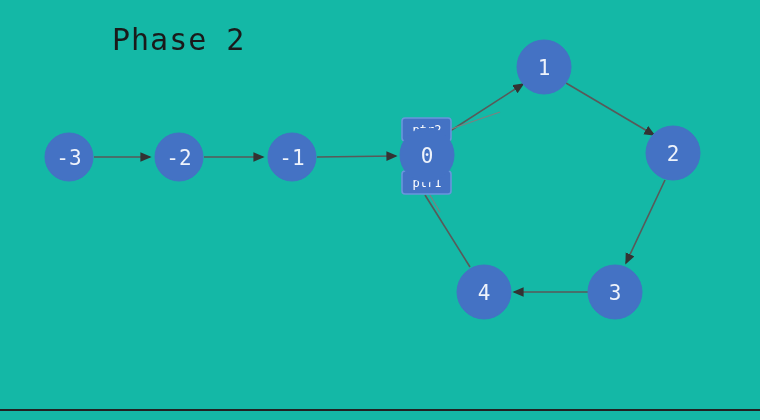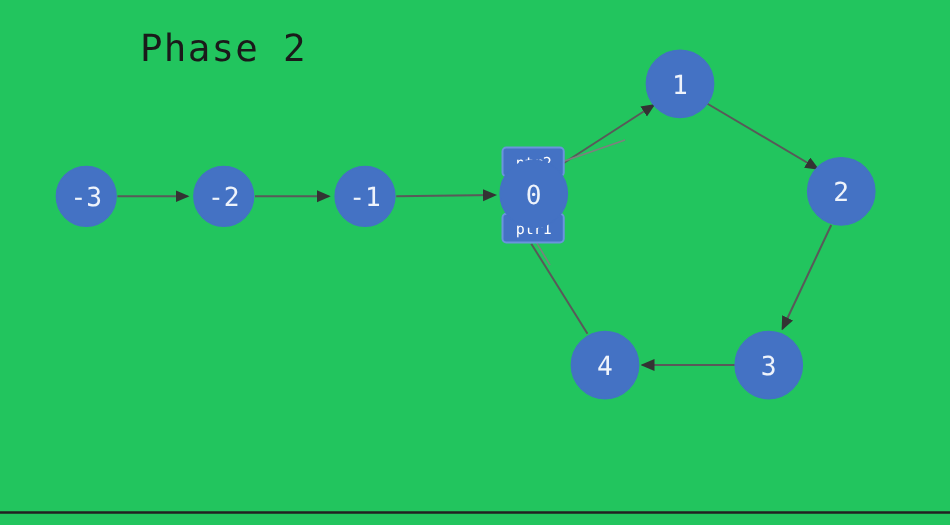--- a/index.html
+++ b/index.html
@@ -4,21 +4,21 @@
 <style>
   html, body {
     margin: 0;
     padding: 0;
     background: #ffffff;
   }
   #canvas {
     position: relative;
     width: 760px;
     height: 420px;
-    background: #22c55e;
+    background: #14b8a6;
     overflow: hidden;
     font-family: "DejaVu Sans Mono", "Liberation Mono", monospace;
   }
   #title {
     position: absolute;
     left: 112px;
     top: 22px;
     font-family: "DejaVu Sans Mono", "Liberation Mono", monospace;
     font-size: 30px;
     color: #1a1a1a;

